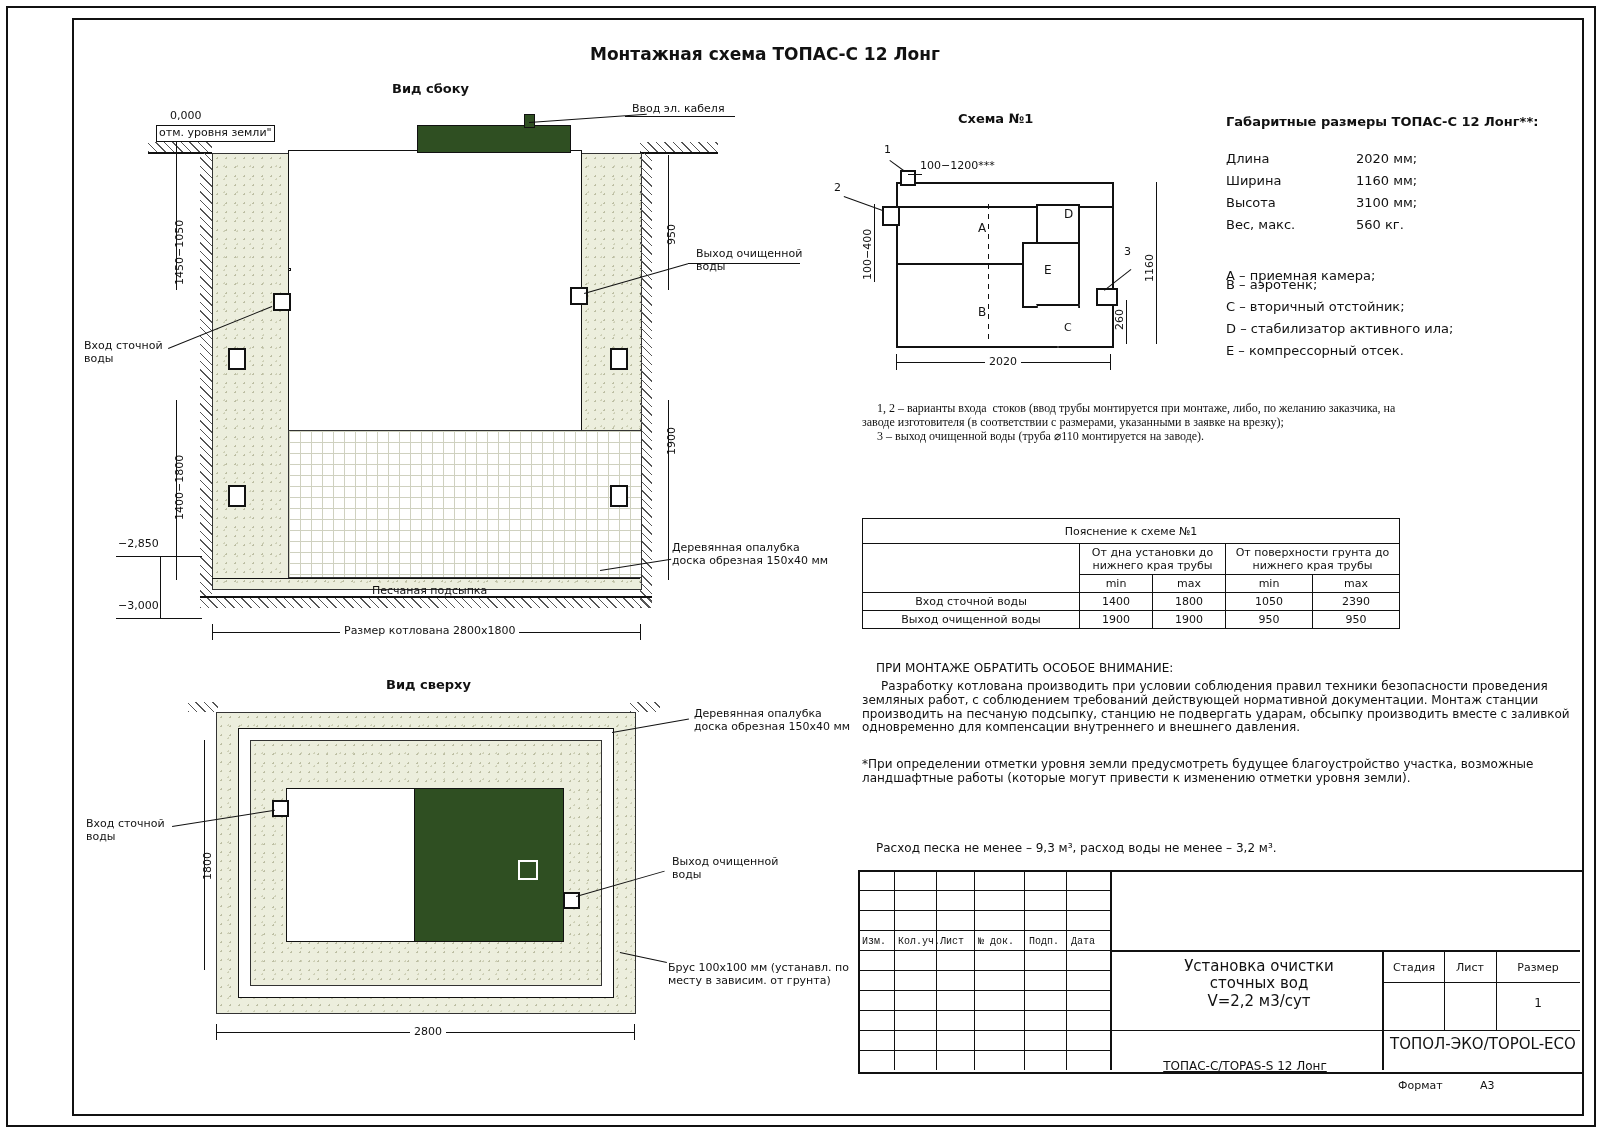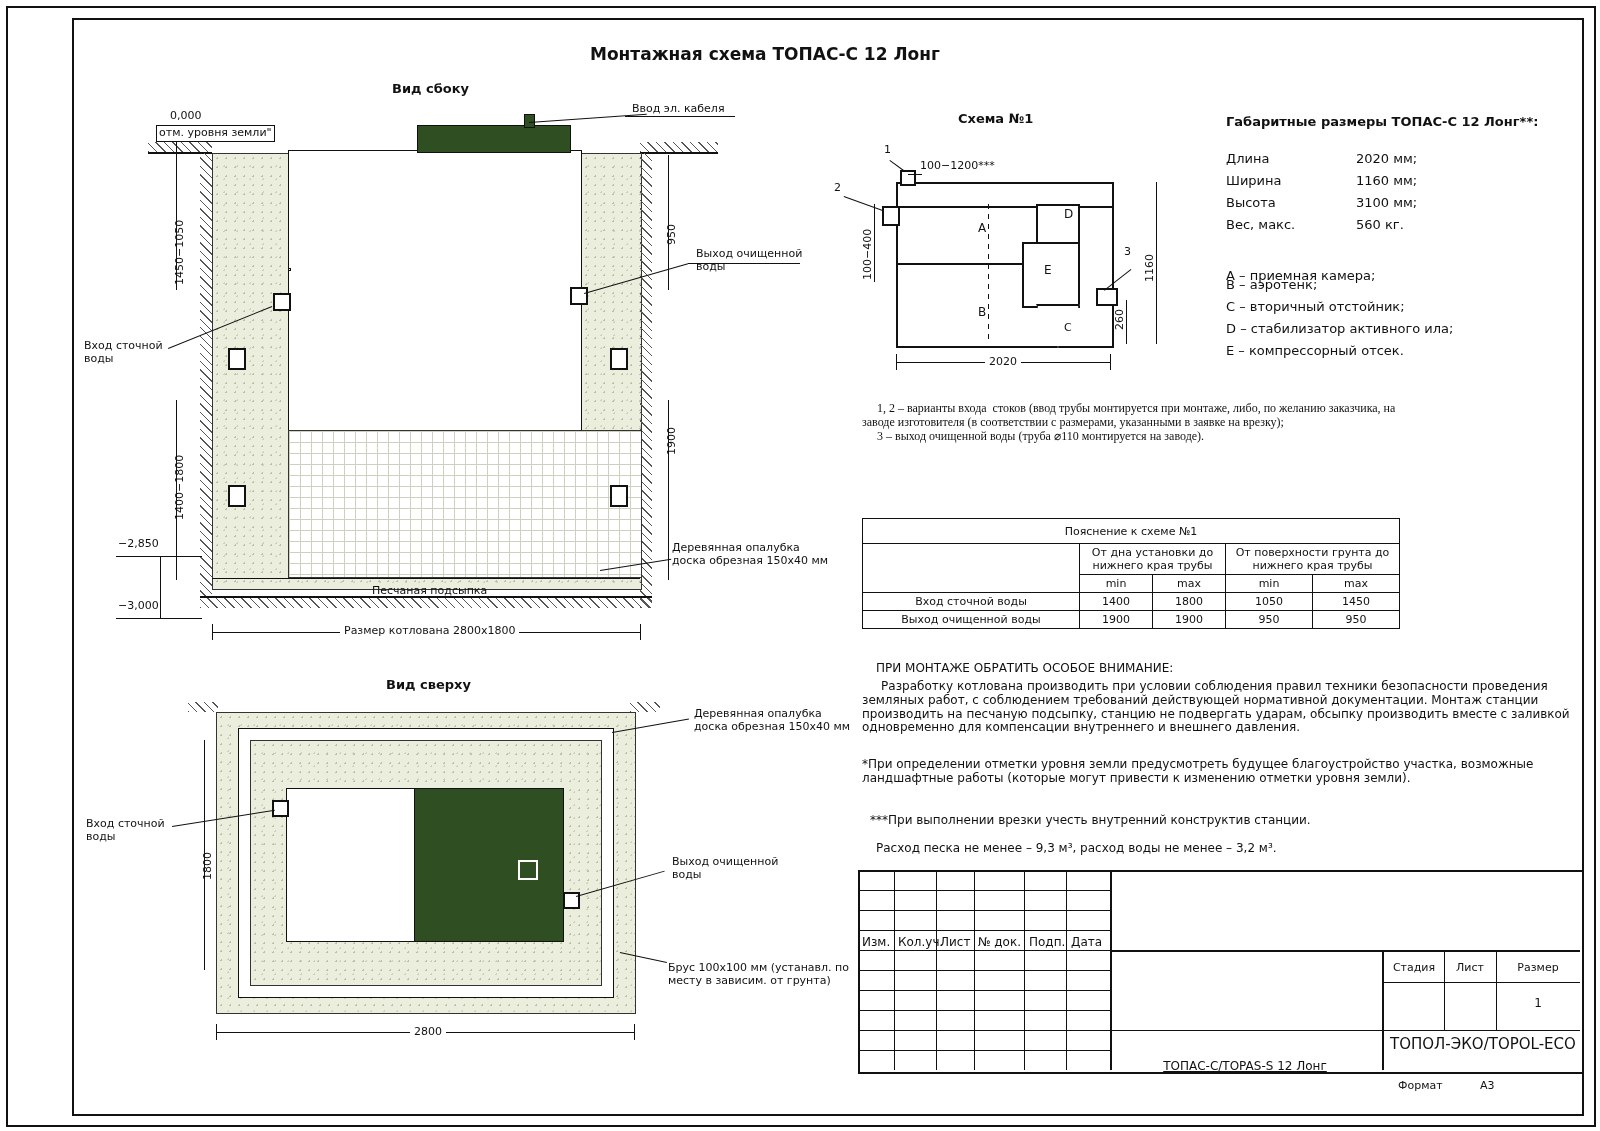--- a/index.html
+++ b/index.html
@@ -21,21 +21,21 @@
     background-size:11px 11px;border:1px solid #333;}
   .green{position:absolute;background:#2f4f22;border:1px solid #111;}
   .white{position:absolute;background:#fff;border:1px solid #111;}
   table{border-collapse:collapse;}
   td,th{border:1px solid #111;font-weight:normal;color:#111;}
   .tbl{position:absolute;font-size:11px;}
   .tbl td{padding:2px 4px;text-align:center;}
   .dimline{position:absolute;background:#111;height:1px;}
   .dimv{position:absolute;background:#111;width:1px;}
   .leader{position:absolute;background:#111;height:1px;transform-origin:0 0;}
-  .small{font-size:12px;}
+  .small{font-size:10px;font-family:Liberation Mono, monospace;}
   .f11{font-size:11px;}
   .f12{font-size:12px;}
   .f13{font-size:13px;}
   .f15{font-size:15px;}
   .f17{font-size:17px;}
   .b{font-weight:bold;}
   .u{}
 </style>
 </head>
 <body>
@@ -235,41 +235,40 @@
         <td style="width:64px;">min</td>
         <td style="width:64px;">max</td>
         <td style="width:78px;">min</td>
         <td style="width:78px;">max</td>
       </tr>
       <tr>
         <td>Вход сточной воды</td>
         <td>1400</td>
         <td>1800</td>
         <td>1050</td>
-        <td>1450</td>
+        <td>2390</td>
       </tr>
       <tr>
         <td>Выход очищенной воды</td>
         <td>1900</td>
         <td>1900</td>
         <td>950</td>
         <td>950</td>
       </tr>
     </tbody>
       </table>
   </div>
 
   <div class="txt f12" style="left:876px;top:662px;">ПРИ МОНТАЖЕ ОБРАТИТЬ ОСОБОЕ ВНИМАНИЕ:</div>
   <div class="txt f12" style="left:862px;top:758px;width:720px;">*При определении отметки уровня земли предусмотреть будущее благоустройство участка, возможные
 ландшафтные работы (которые могут привести к изменению отметки уровня земли).</div>
   <div class="txt f12" style="left:862px;top:680px;width:720px;">     Разработку котлована производить при условии соблюдения правил техники безопасности проведения
 земляных работ, с соблюдением требований действующей нормативной документации. Монтаж станции
 производить на песчаную подсыпку, станцию не подвергать ударам, обсыпку производить вместе с заливкой
 одновременно для компенсации внутреннего и внешнего давления.</div>
-  <div class="txt f12" style="left:870px;top:814px;width:720px;">***При выполнении врезки учесть внутренний конструктив станции.</div>
   <div class="txt f12 u" style="left:876px;top:842px;">Расход песка не менее – 9,3 м³, расход воды не менее – 3,2 м³.</div>
 
   <div class="brd" style="left:858px;top:870px;width:722px;height:200px;border-width:2px;"></div>
 
   <div class="ln" style="left:1110px;top:870px;width:2px;height:200px;"></div>
   <div class="ln" style="left:858px;top:890px;width:252px;height:1px;"></div>
   <div class="ln" style="left:858px;top:910px;width:252px;height:1px;"></div>
   <div class="ln" style="left:858px;top:930px;width:252px;height:1px;"></div>
   <div class="ln" style="left:858px;top:950px;width:252px;height:1px;"></div>
   <div class="ln" style="left:858px;top:970px;width:252px;height:1px;"></div>
@@ -291,20 +290,23 @@
   <div class="txt small" style="left:1029px;top:936px;">Подп.</div>
   <div class="txt small" style="left:1071px;top:936px;">Дата</div>
 
   <div class="ln" style="left:1110px;top:1030px;width:470px;height:1px;"></div>
   <div class="ln" style="left:1110px;top:950px;width:470px;height:2px;"></div>
   <div class="ln" style="left:1382px;top:950px;width:2px;height:120px;"></div>
   <div class="ln" style="left:1382px;top:982px;width:198px;height:1px;"></div>
   <div class="ln" style="left:1444px;top:950px;width:1px;height:80px;"></div>
   <div class="ln" style="left:1496px;top:950px;width:1px;height:80px;"></div>
 
+  <div class="txt f15 c" style="left:1144px;top:958px;width:230px;">Установка очистки
+сточных вод
+V=2,2 м3/сут</div>
   <div class="txt f12 c" style="left:1120px;top:1060px;width:250px;text-decoration:underline;">ТОПАС-С/TOPAS-S 12 Лонг</div>
   <div class="txt f15" style="left:1390px;top:1036px;">ТОПОЛ-ЭКО/TOPOL-ECO</div>
 
   <div class="txt f11 c" style="left:1386px;top:962px;width:56px;">Стадия</div>
   <div class="txt f11 c" style="left:1446px;top:962px;width:48px;">Лист</div>
   <div class="txt f11 c" style="left:1498px;top:962px;width:80px;">Размер</div>
   <div class="txt f12 c" style="left:1498px;top:997px;width:80px;">1</div>
 
   <div class="txt f11" style="left:1398px;top:1080px;">Формат</div>
   <div class="txt f11" style="left:1480px;top:1080px;">А3</div>

